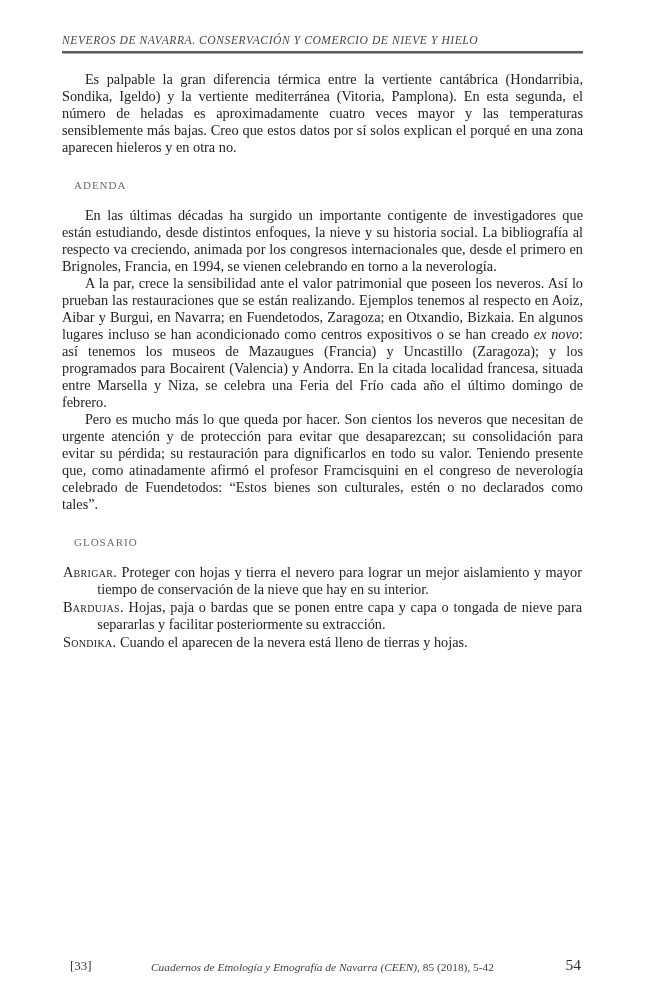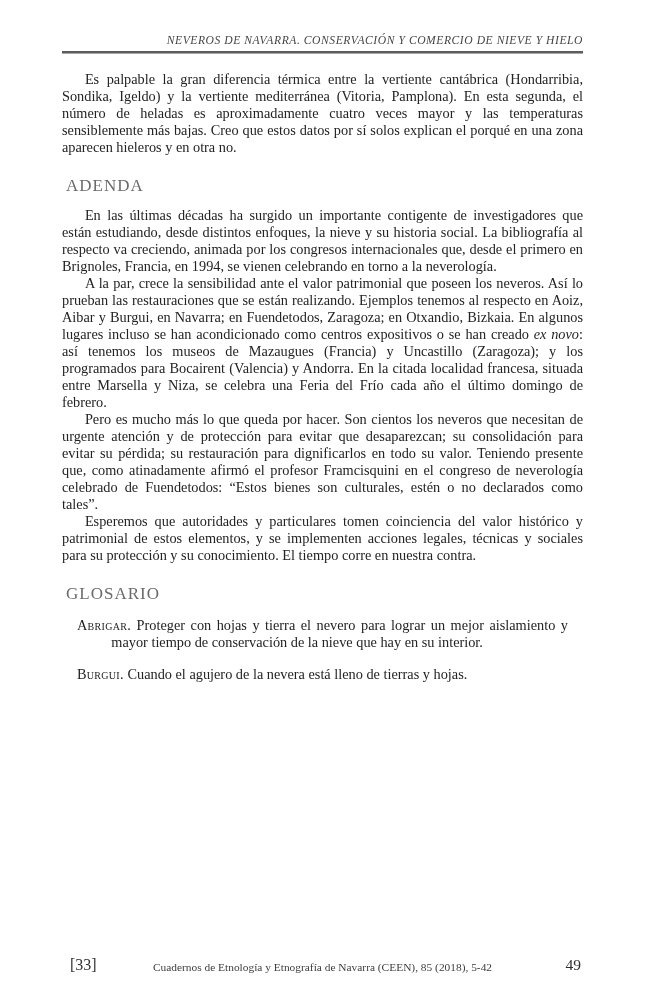--- a/index.html
+++ b/index.html
@@ -13,21 +13,21 @@
     height: 1000px;
     background: #ffffff;
     overflow: hidden;
     font-family: "Liberation Serif", "DejaVu Serif", serif;
     color: #232323;
     box-sizing: border-box;
     padding: 34px 62px 0 62px;
   }
   
   .running-head {
-    text-align: right;
+    text-align: left;
     font-style: italic;
     font-size: 11.6px;
     letter-spacing: 0.55px;
     color: #454545;
     white-space: nowrap;
   }
   .head-rule {
     margin-top: 4px;
     height: 2px;
     background: #5c5c5c;
@@ -41,30 +41,30 @@
     text-align: justify;
     hyphens: auto;
     -webkit-hyphens: auto;
   }
   .para {
     margin: 0;
     text-indent: 1.6em;
   }
   .italic { font-style: italic; margin-top: 32px; }
   .section-heading {
-    font-size: 17px;
+    font-size: 11px;
     font-weight: normal;
     color: #6b6b6b;
     letter-spacing: 1px;
-    margin: 21px 0 13px 4px;
+    margin: 21px 0 13px 12px;
     text-indent: 0;
   }
   
   .gloss-entry {
-    margin: 15px;
+    margin: 1px;
     padding-left: 2.4em;
     text-indent: -2.4em;
     text-align: justify;
     hyphens: auto;
     -webkit-hyphens: auto;
   }
   .gloss-term {
     font-variant: small-caps;
     letter-spacing: 0.3px;
   }
@@ -73,33 +73,33 @@
     position: absolute;
     bottom: 26px;
     left: 62px;
     right: 62px;
     height: 20px;
   }
   .footer-left {
     position: absolute;
     left: 8px;
     bottom: 0;
-    font-size: 16px;
+    font-size: 13px;
     color: #333333;
   }
   .footer-center {
     position: absolute;
     left: 50%;
     transform: translateX(-50%);
     bottom: 1px;
     font-size: 11.4px;
     color: #3d3d3d;
     white-space: nowrap;
   }
-  .footer-center .cite-italic { }
+  .footer-center .cite-italic { font-style: italic; }
   .footer-right {
     position: absolute;
     right: 2px;
     bottom: 0;
     font-size: 15.5px;
     color: #2e2e2e;
   }
 </style>
 </head>
 <body>
@@ -117,32 +117,32 @@
 
 
     <h2 class="section-heading">ADENDA</h2>
 
     <p class="para">En las últimas décadas ha surgido un importante contigente de investigadores que están estudiando, desde distintos enfoques, la nieve y su historia social. La bibliografía al respecto va creciendo, animada por los congresos internacionales que, desde el primero en Brignoles, Francia, en 1994, se vienen celebrando en torno a la neverología.</p>
 
     <p class="para"><span>A la par, crece la sensibilidad ante el valor patrimonial que poseen los neveros. Así lo prueban las restauraciones que se están realizando. Ejemplos tenemos al respecto en Aoiz, Aibar y Burgui, en Navarra; en Fuendetodos, Zaragoza; en Otxandio, Bizkaia. En algunos lugares incluso se han acondicionado como centros expositivos o se han creado </span><span class="italic">ex novo</span><span>: así tenemos los museos de Mazaugues (Francia) y Uncastillo (Zaragoza); y los programados para Bocairent (Valencia) y Andorra. En la citada localidad francesa, situada entre Marsella y Niza, se celebra una Feria del Frío cada año el último domingo de febrero.</span></p>
 
     <p class="para">Pero es mucho más lo que queda por hacer. Son cientos los neveros que necesitan de urgente atención y de protección para evitar que desaparezcan; su consolidación para evitar su pérdida; su restauración para dignificarlos en todo su valor. Teniendo presente que, como atinadamente afirmó el profesor Framcisquini en el congreso de neverología celebrado de Fuendetodos: “Estos bienes son culturales, estén o no declarados como tales”.</p>
 
-    <p class="para">Esperemos que autoridades y particulares tomen coinciencia del valor histórico y patrimonial de estos elementos, y se implementen acciones legales, técnicas y sociales para su protección y su conocimiento. El tiempo corre en nuestra contra.</p>
 
     <h2 class="section-heading">GLOSARIO</h2>
 
     <p class="gloss-entry"><span class="gloss-term">Abrigar.</span> <span>Proteger con hojas y tierra el nevero para lograr un mejor aislamiento y mayor tiempo de conservación de la nieve que hay en su interior.</span></p>
 
 
 
+    <p class="gloss-entry"><span class="gloss-term">Bardujas.</span> <span>Hojas, paja o bardas que se ponen entre capa y capa o tongada de nieve para separarlas y facilitar posteriormente su extracción.</span></p>
 
-    <p class="gloss-entry"><span class="gloss-term">Burgui.</span> <span>Cuando el agujero de la nevera está lleno de tierras y hojas.</span></p>
+    <p class="gloss-entry"><span class="gloss-term">Sondika.</span> <span>Cuando el aparecen de la nevera está lleno de tierras y hojas.</span></p>
 
   </div>
 
   <div class="footer">
     <span class="footer-left">[33]</span>
     <span class="footer-center"><span class="cite-italic">Cuadernos de Etnología y Etnografía de Navarra (CEEN),</span> <span>85 (2018), 5-42</span></span>
-    <span class="footer-right">49</span>
+    <span class="footer-right">54</span>
   </div>
 
 </div>
 
 </body></html>

